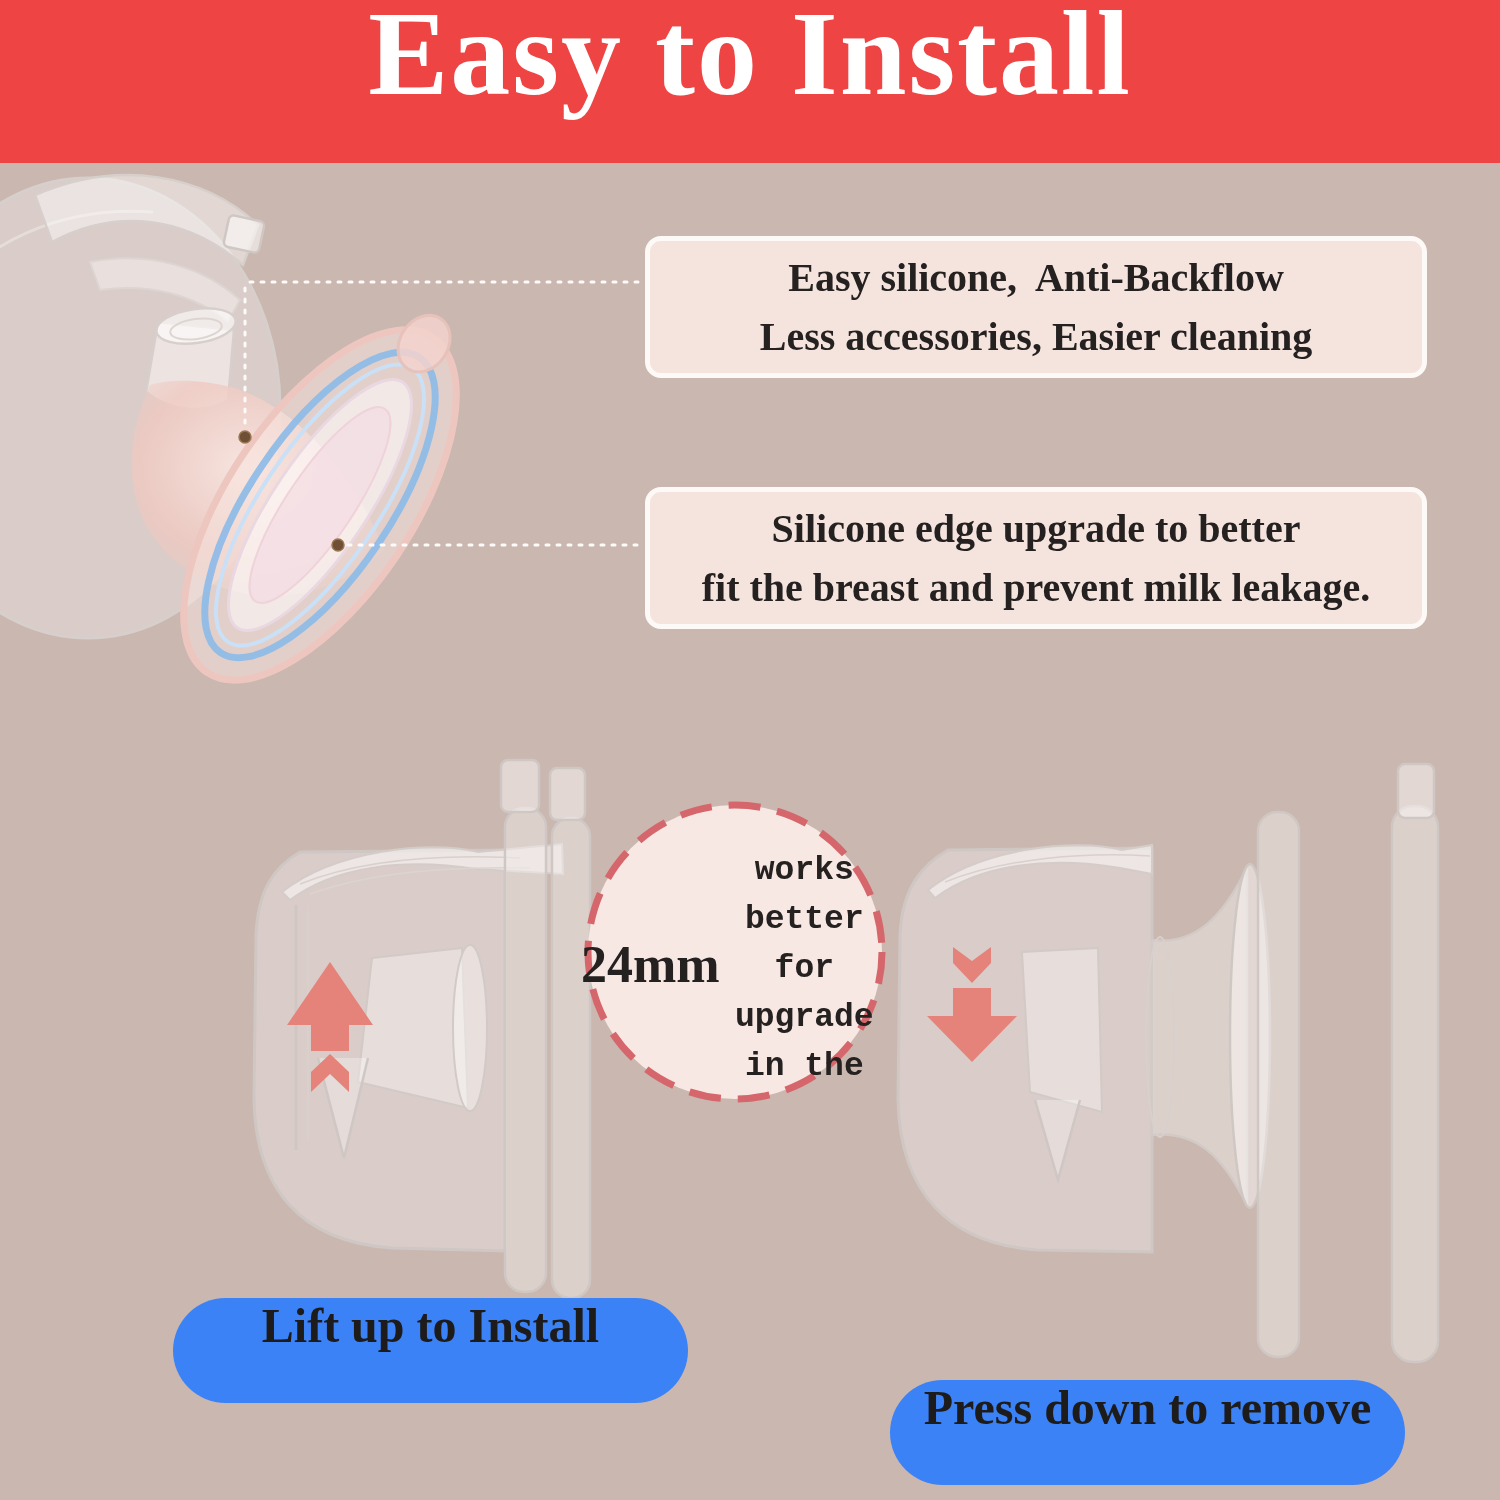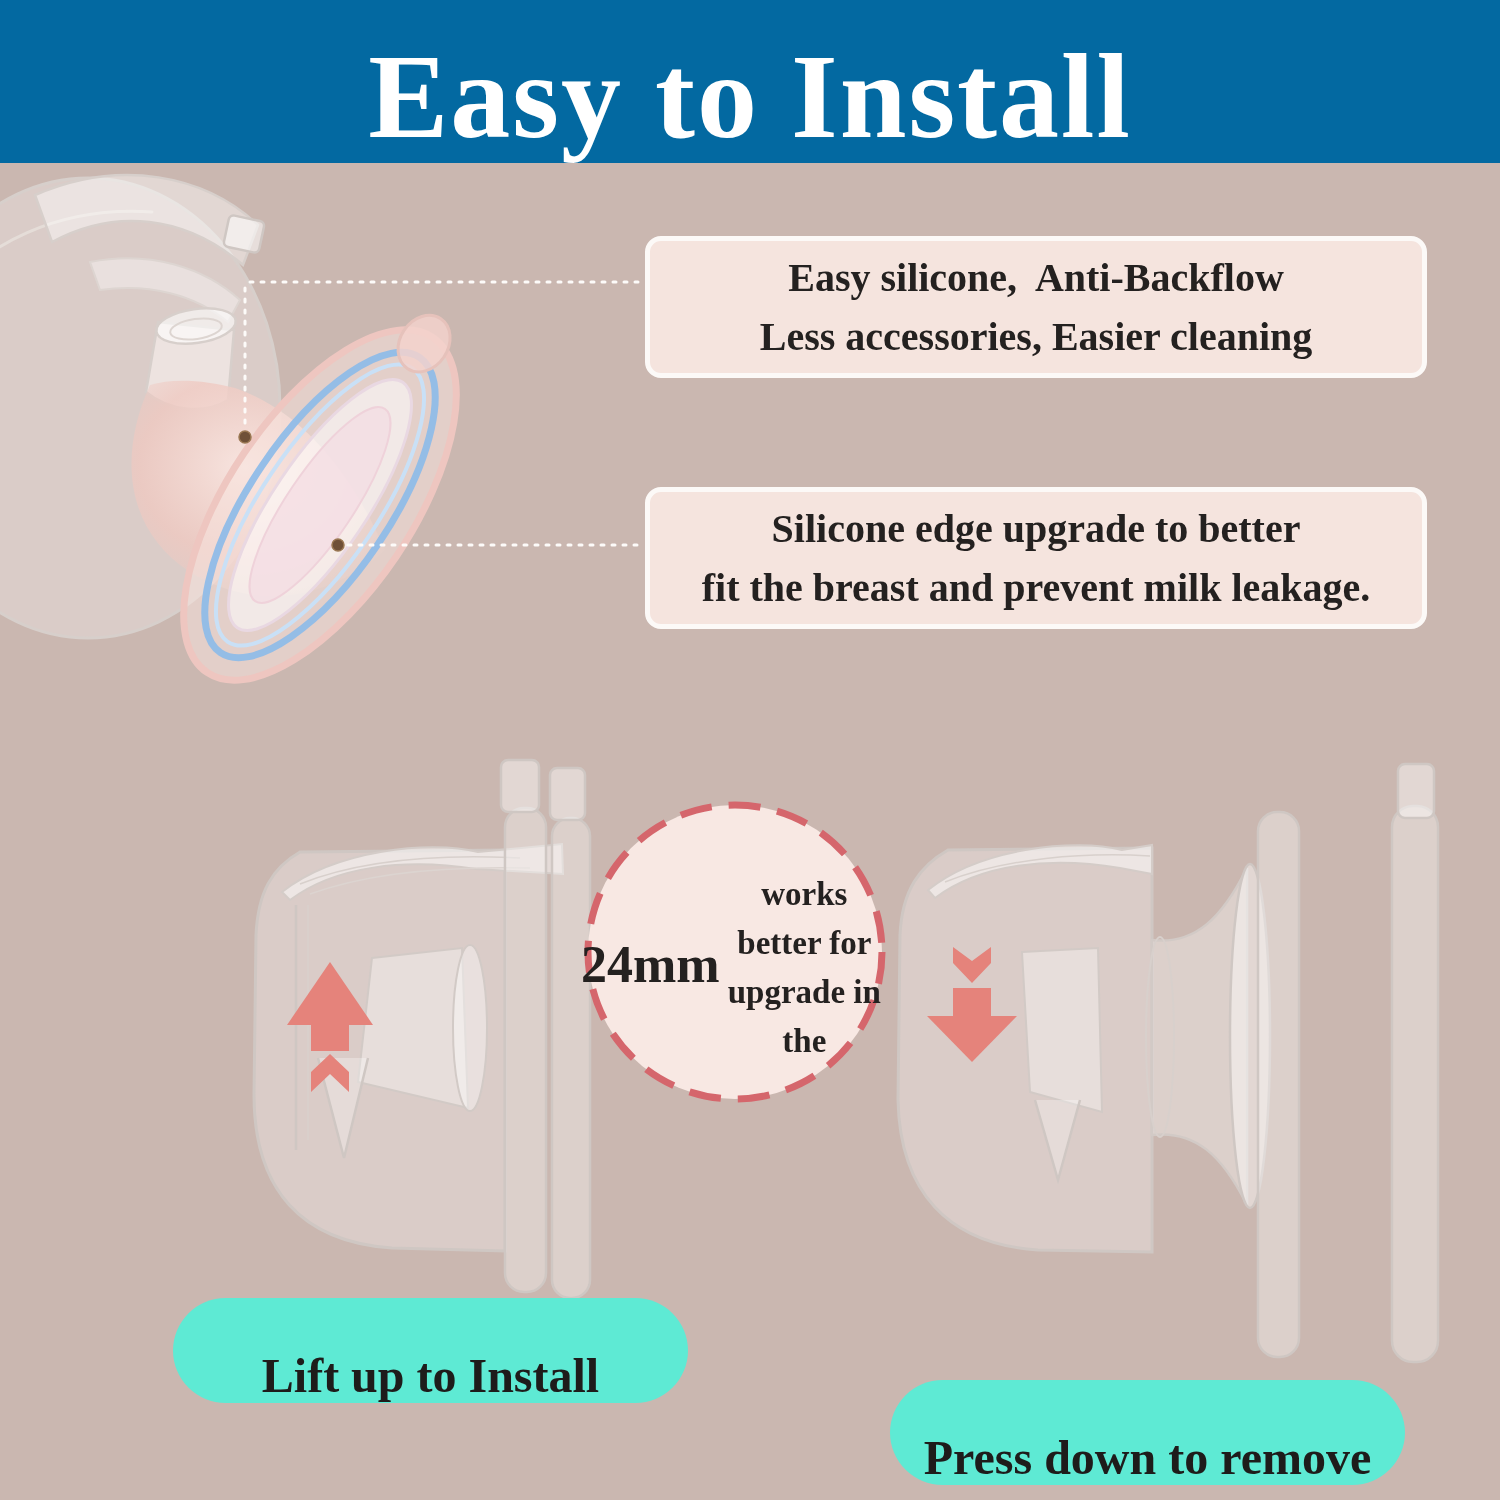--- a/index.html
+++ b/index.html
@@ -8,22 +8,22 @@
     background:#CAB7B0;
     font-family:"Liberation Serif", serif;
     position:relative;
     overflow:hidden;
   }
   .canvas{position:absolute;inset:0;width:1500px;height:1500px;}
 
   
   .header{
     position:absolute;top:0;left:0;width:1500px;height:163px;
-    background:#0369a1;
-    display:flex;align-items:flex-end;justify-content:center;
+    background:#ef4444;
+    display:flex;align-items:flex-start;justify-content:center;
   }
   .header h1{
     margin:0;font-weight:700;font-size:120px;line-height:120px;
     color:#FFFFFF;letter-spacing:2px;transform:translateY(-6px);
     font-family:"Liberation Serif", serif;
   }
 
   
   svg.scene{position:absolute;top:0;left:0;width:1500px;height:1500px;}
 
@@ -45,26 +45,26 @@
   
   .badge{position:absolute;left:581px;top:798px;width:308px;height:308px;}
   .badge svg{position:absolute;inset:0;}
   .badge-text{
     position:absolute;inset:0;display:flex;
     align-items:center;justify-content:flex-start;padding-top:26px;
     box-sizing:border-box;text-align:center;color:#242120;
   }
   .badge-headline{font-weight:700;font-size:52px;line-height:58px;}
   .badge-line{font-weight:700;font-size:33px;line-height:49px;}
-  .badge-lines{margin-top:6px;}
+  .badge-lines{margin-top:6px;font-family:Liberation Mono, monospace;}
 
   
   .pill{
-    position:absolute;width:515px;height:105px;background:#5eead4;
-    border-radius:55px;display:flex;align-items:flex-end;justify-content:center;
+    position:absolute;width:515px;height:105px;background:#3b82f6;
+    border-radius:55px;display:flex;align-items:flex-start;justify-content:center;
     font-weight:700;font-size:48px;color:#1E1C1B;
   }
   .pill-left{left:173px;top:1298px;}
   .pill-right{left:890px;top:1380px;}
 </style>
 </head>
 <body>
 
 <div class="canvas">
 

